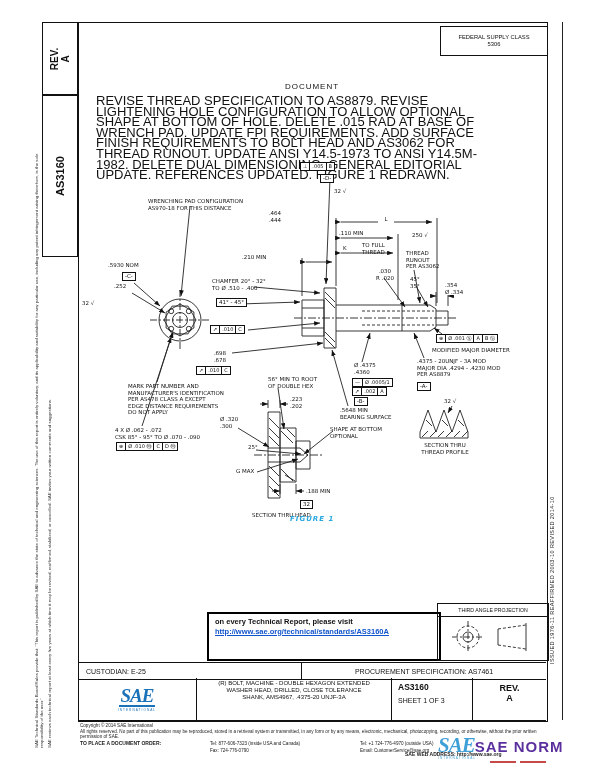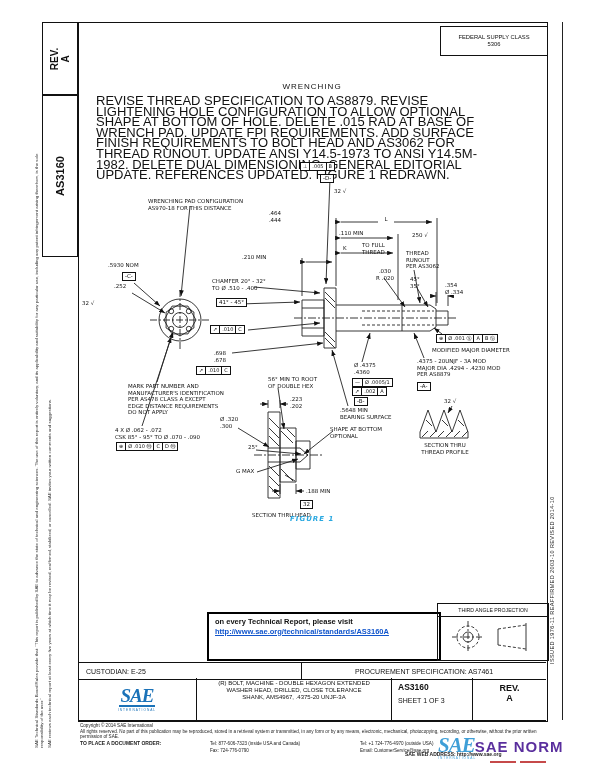--- a/index.html
+++ b/index.html
@@ -83,21 +83,21 @@
   </div>
   <div class="tab" style="top:95px;height:160px;">
     <div class="rot" style="font-weight:bold;font-size:11px;">AS3160</div>
   </div>
 
   <div class="fsc">
     <div>FEDERAL SUPPLY CLASS</div>
     <div>5306</div>
   </div>
 
-  <div class="rat-title">WRENCHING</div>
+  <div class="rat-title">DOCUMENT</div>
   <div class="rat-body">REVISE THREAD SPECIFICATION TO AS8879. REVISE LIGHTENING HOLE CONFIGURATION TO ALLOW OPTIONAL SHAPE AT BOTTOM OF HOLE. DELETE .015 RAD AT BASE OF WRENCH PAD. UPDATE FPI REQUIREMENTS. ADD SURFACE FINISH REQUIREMENTS TO BOLT HEAD AND AS3062 FOR THREAD RUNOUT. UPDATE ANSI Y14.5-1973 TO ANSI Y14.5M-1982. DELETE DUAL DIMENSIONING. GENERAL EDITORIAL UPDATE. REFERENCES UPDATED. FIGURE 1 REDRAWN.</div>
 
   <div class="fig">
     <svg width="500" height="455" viewBox="0 0 500 455">
       <defs>
         <marker id="arr" markerWidth="7" markerHeight="5" refX="6.5" refY="2.5" orient="auto">
           <path d="M0,0 L6.5,2.5 L0,5 z" fill="#111"></path>
         </marker>
       </defs>
       <g stroke="#222" stroke-width="0.9" fill="none">

